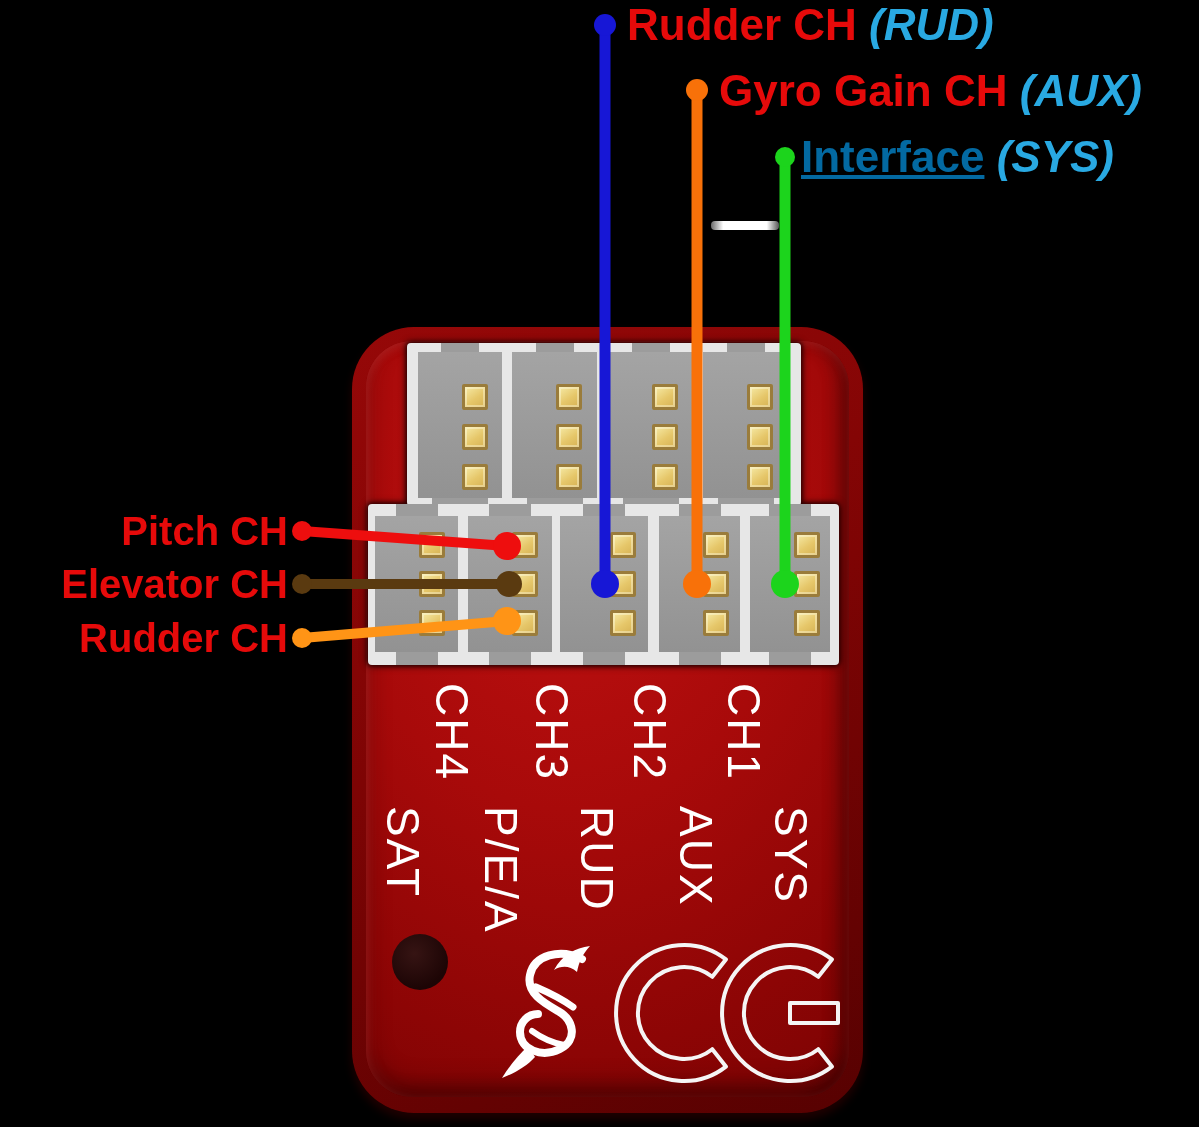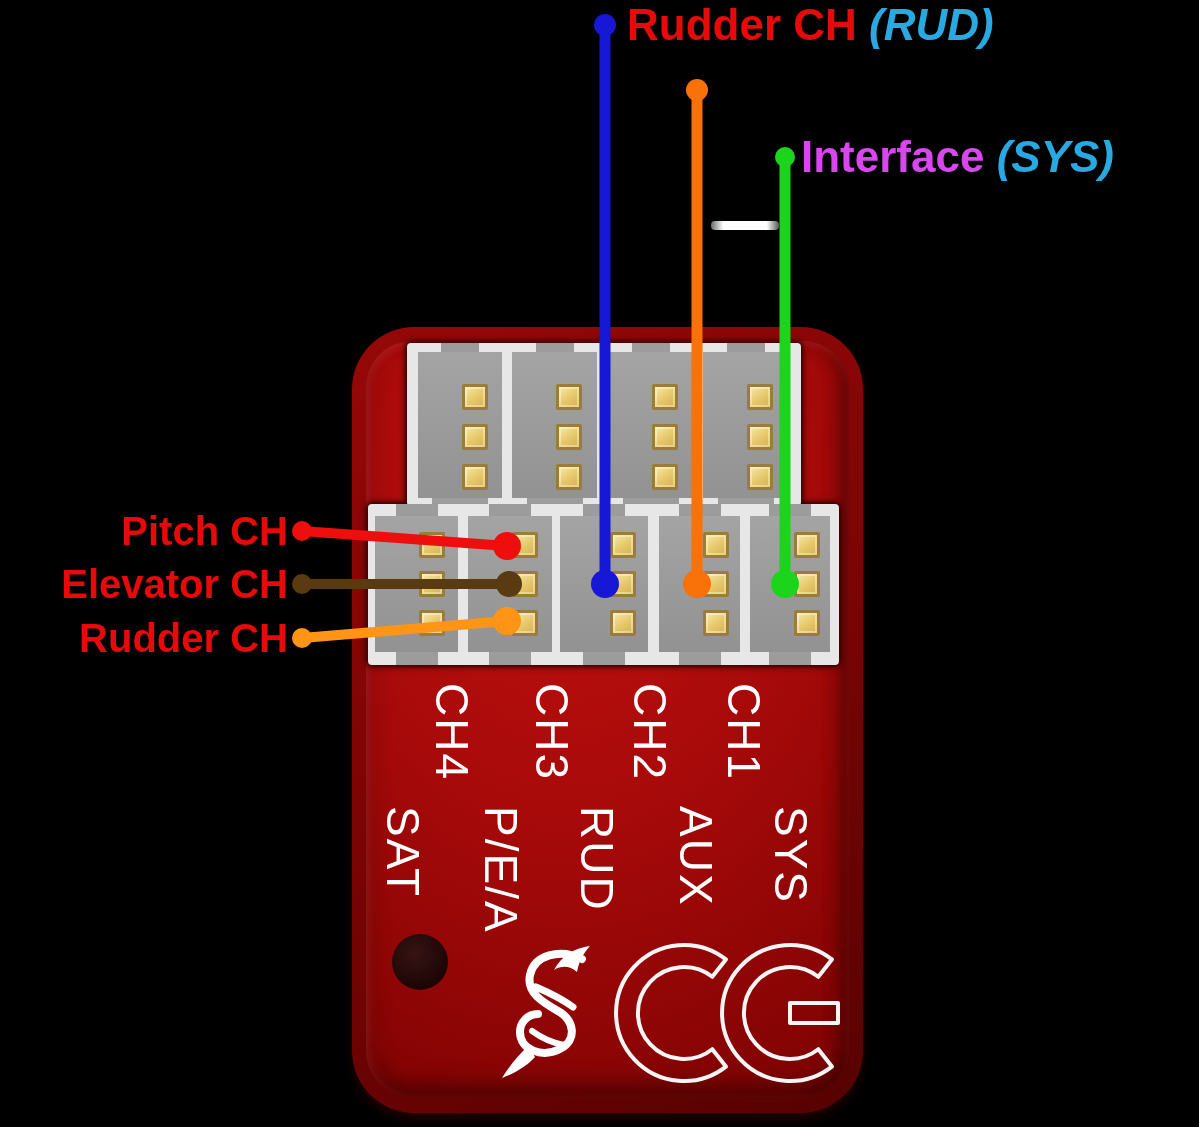--- a/index.html
+++ b/index.html
@@ -189,22 +189,26 @@
       <circle cx="507" cy="621" r="14" fill="#ff9416"></circle>
     </g>
   </svg>
 
   <div class="dash"></div>
 
   <div class="anno top" id="anno-rudder">
     <span style="color: rgb(230, 10, 10);">Rudder CH</span>
     <span class="tag" style="color: rgb(41, 169, 226);">(RUD)</span>
   </div>
+  <div class="anno top" id="anno-gyro">
+    <span style="color: rgb(230, 10, 10);">Gyro Gain CH</span>
+    <span class="tag" style="color: rgb(41, 169, 226);">(AUX)</span>
+  </div>
   <div class="anno top" id="anno-interface">
-    <span style="color: #d946ef;">Interface</span>
+    <span style="color: #0369a1; text-decoration: underline;">Interface</span>
     <span class="tag" style="color: rgb(41, 169, 226);">(SYS)</span>
   </div>
 
   <div class="anno left" id="anno-pitch">
     <span style="color: rgb(230, 10, 10); margin-left: 21px;">Pitch CH</span>
   </div>
   <div class="anno left" id="anno-elevator">
     <span style="color: rgb(230, 10, 10);">Elevator CH</span>
   </div>
   <div class="anno left" id="anno-aileron">

